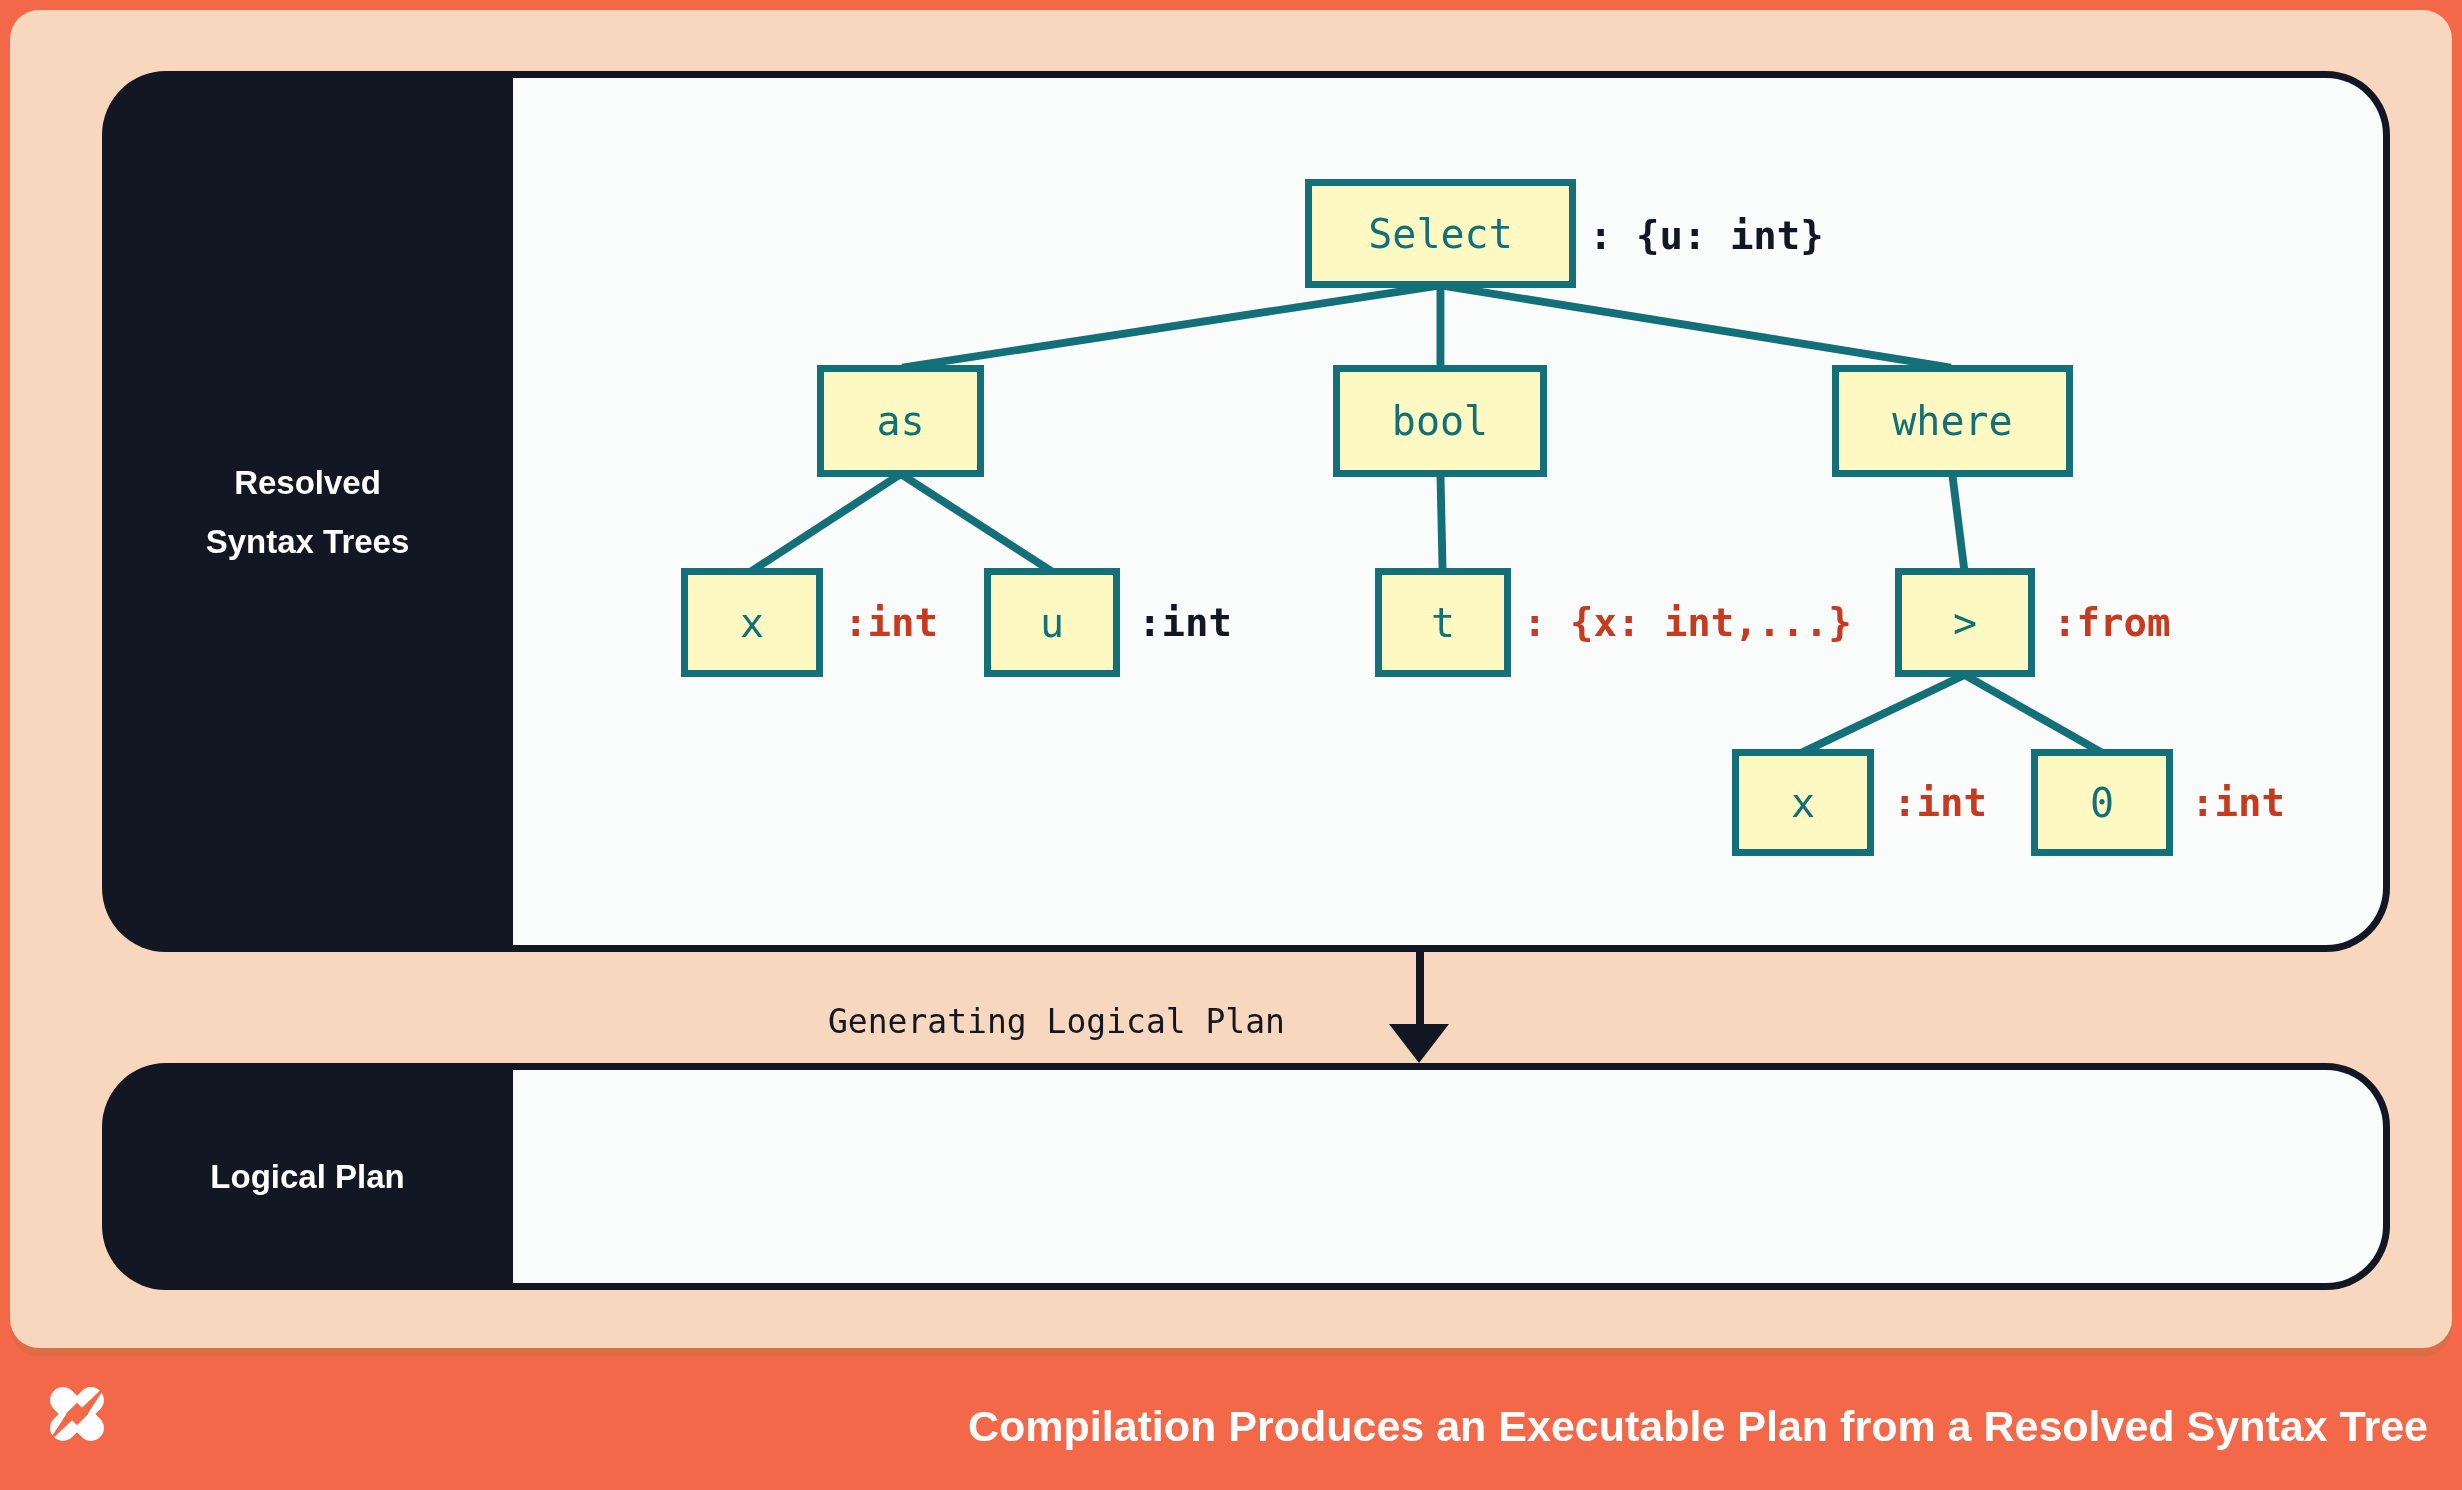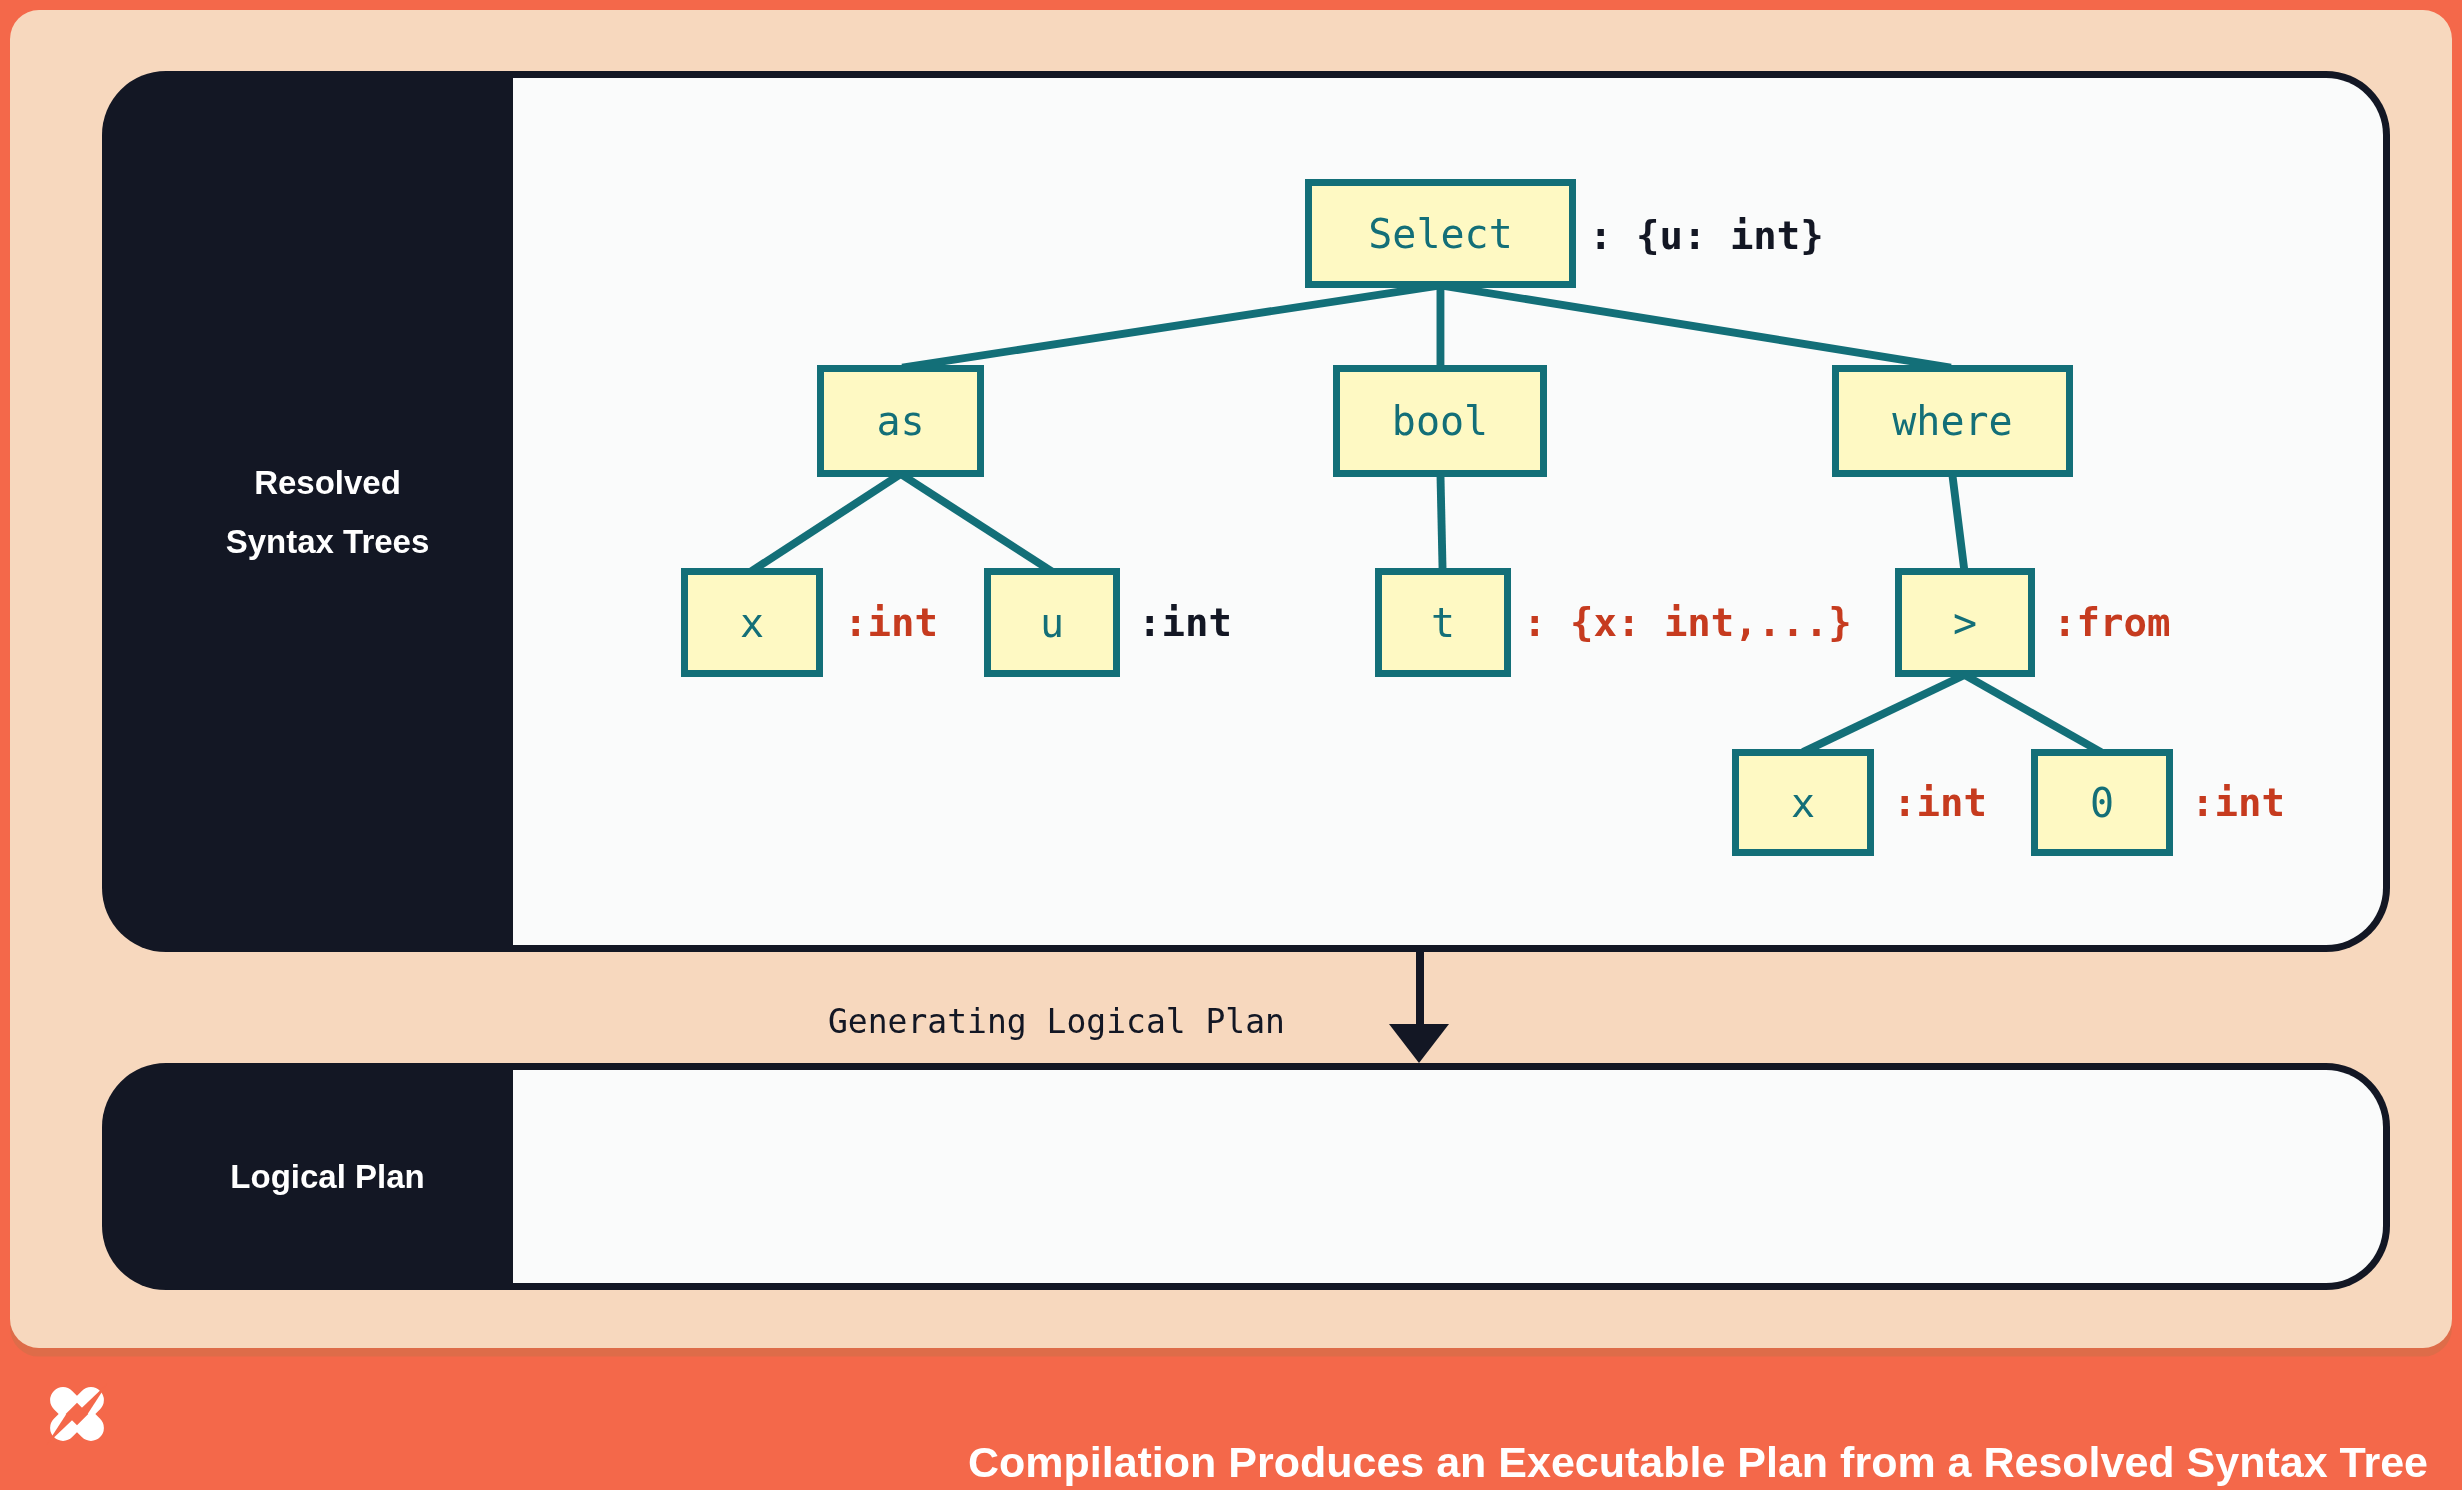--- a/index.html
+++ b/index.html
@@ -19,21 +19,20 @@
   .panel.top{top:71px;height:881px;}
   .panel.bottom{top:1063px;height:227px;}
   .panel-body{
     position:absolute;left:411px;top:7.1px;right:7.1px;bottom:7.1px;
     background:#fafbfb;border-radius:0 57px 57px 0;
   }
   .sidebar-title{
     position:absolute;color:#ffffff;font-weight:bold;font-size:33px;
     display:flex;align-items:center;justify-content:center;text-align:center;
     line-height:59px;
-    padding-left:20px;
   }
   .sidebar-title.top{left:102px;top:71px;width:411px;height:881px;}
   .sidebar-title.top .inner{width:214px;}
   .sidebar-title.bottom{left:102px;top:1063px;width:411px;height:227px;}
   
   .node{
     position:absolute;box-sizing:border-box;border:7.1px solid #136f78;background:#fef9c3;
     display:flex;align-items:center;justify-content:center;
   }
   .node-label{
@@ -59,21 +58,21 @@
   }
   
   .plan-list{
     position:absolute;left:592px;top:1117px;
     font-family:"DejaVu Sans Mono", monospace;font-size:34px;line-height:49px;color:#131724;
     white-space:pre;
   }
   
   .footer-title{
     position:absolute;right:34px;top:1401px;
-    color:#ffffff;font-weight:bold;font-size:43px;line-height:50px;white-space:nowrap;margin-top:36px;
+    color:#ffffff;font-weight:bold;font-size:43px;line-height:50px;white-space:nowrap;
   }
   .logo{position:absolute;left:39px;top:1376px;width:76px;height:76px;}
 </style>
 </head>
 <body>
 
 <div class="sheet"></div>
 
 <section class="panel top">
   <div class="panel-body"></div>

